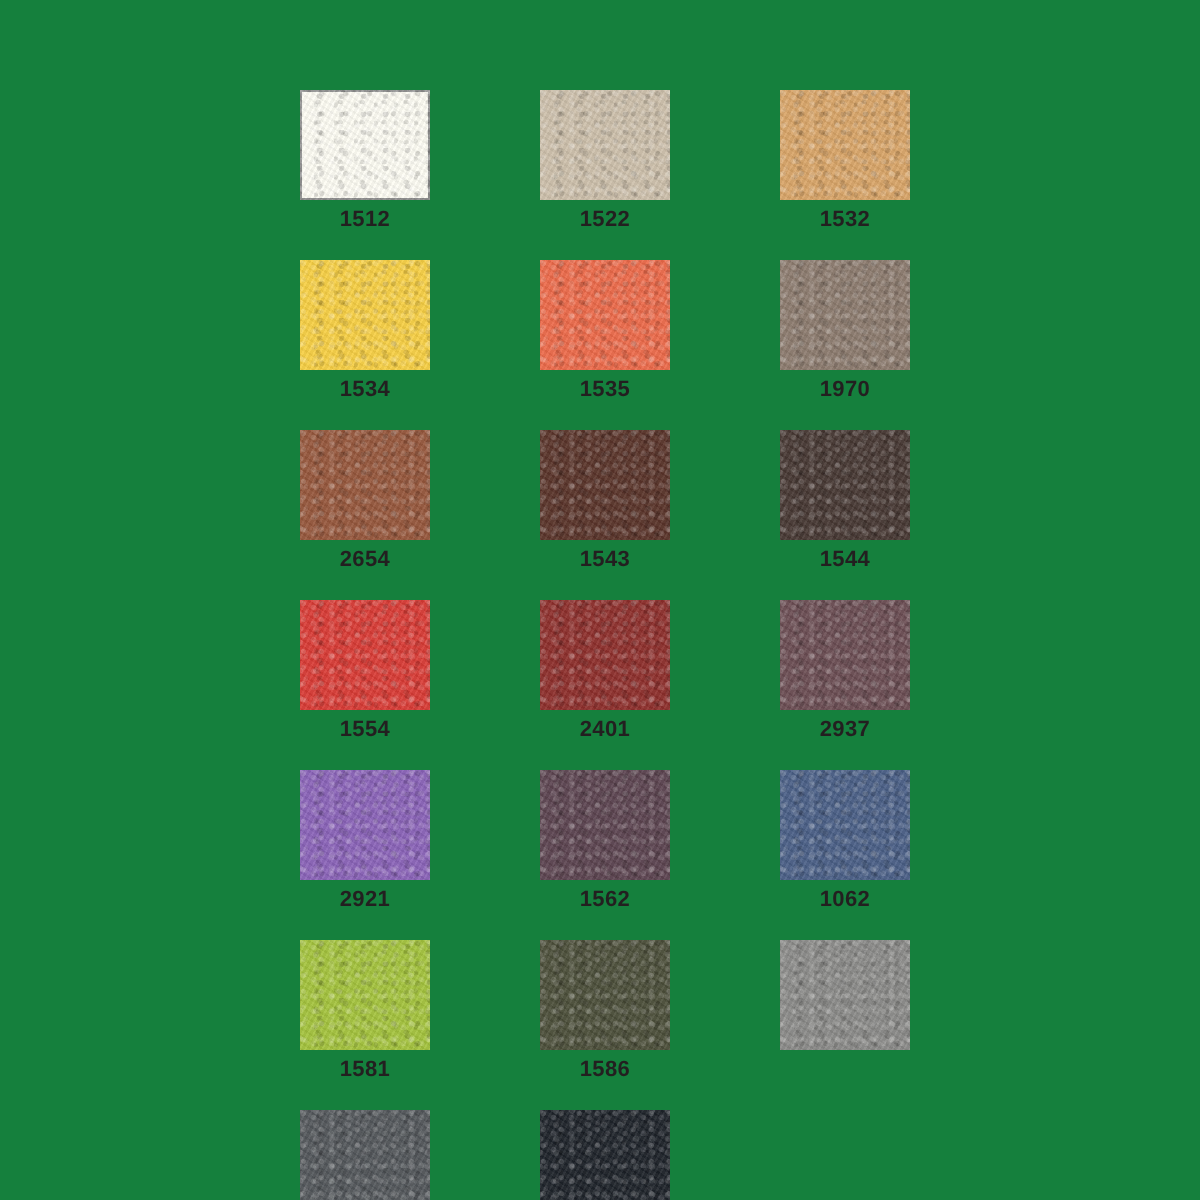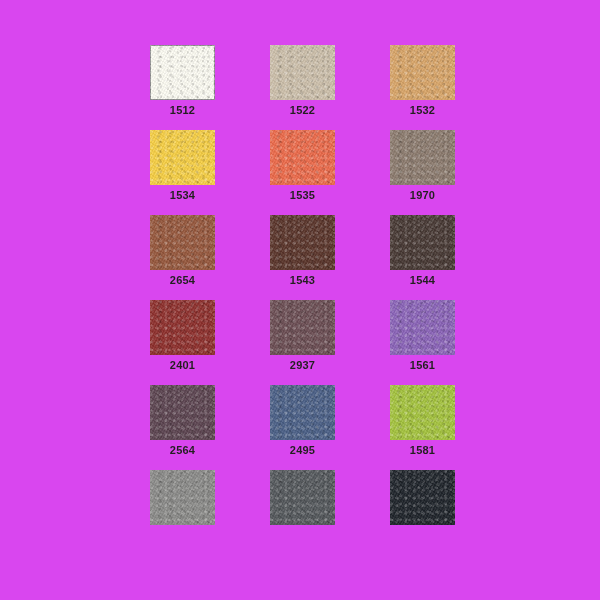--- a/index.html
+++ b/index.html
@@ -11,21 +11,21 @@
     height: 600px;
     background: #ffffff;
     font-family: "Liberation Sans", sans-serif;
     overflow: hidden;
   }
 
   #swatch-card {
     position: relative;
     width: 600px;
     height: 600px;
-    background: #d946ef;
+    background: #15803d;
     box-sizing: border-box;
   }
 
   #swatch-grid {
     position: absolute;
     left: 150px;
     top: 45px;
     width: 305px;
     display: grid;
     grid-template-columns: repeat(3, 65px);
@@ -124,42 +124,50 @@
       </div>
       <div class="swatch-cell">
         <div class="swatch-chip" style="background-color: rgb(90, 52, 42);"></div>
         <div class="swatch-label">1543</div>
       </div>
       <div class="swatch-cell">
         <div class="swatch-chip" style="background-color: rgb(71, 56, 51);"></div>
         <div class="swatch-label">1544</div>
       </div>
       <div class="swatch-cell">
+        <div class="swatch-chip" style="background-color: rgb(217, 59, 53);"></div>
+        <div class="swatch-label">1554</div>
+      </div>
+      <div class="swatch-cell">
         <div class="swatch-chip" style="background-color: rgb(142, 47, 44);"></div>
         <div class="swatch-label">2401</div>
       </div>
       <div class="swatch-cell">
         <div class="swatch-chip" style="background-color: rgb(107, 77, 83);"></div>
         <div class="swatch-label">2937</div>
       </div>
       <div class="swatch-cell">
         <div class="swatch-chip" style="background-color: rgb(138, 99, 184);"></div>
-        <div class="swatch-label">1561</div>
+        <div class="swatch-label">2921</div>
       </div>
       <div class="swatch-cell">
         <div class="swatch-chip" style="background-color: rgb(92, 68, 80);"></div>
-        <div class="swatch-label">2564</div>
+        <div class="swatch-label">1562</div>
       </div>
       <div class="swatch-cell">
         <div class="swatch-chip" style="background-color: rgb(74, 95, 134);"></div>
-        <div class="swatch-label">2495</div>
+        <div class="swatch-label">1062</div>
       </div>
       <div class="swatch-cell">
         <div class="swatch-chip" style="background-color: rgb(164, 195, 61);"></div>
         <div class="swatch-label">1581</div>
+      </div>
+      <div class="swatch-cell">
+        <div class="swatch-chip" style="background-color: rgb(76, 79, 58);"></div>
+        <div class="swatch-label">1586</div>
       </div>
       <div class="swatch-cell">
         <div class="swatch-chip" style="background-color: rgb(138, 138, 136);"></div>
       </div>
       <div class="swatch-cell">
         <div class="swatch-chip" style="background-color: rgb(83, 87, 91);"></div>
       </div>
       <div class="swatch-cell">
         <div class="swatch-chip" style="background-color: rgb(30, 35, 42);"></div>
       </div>

